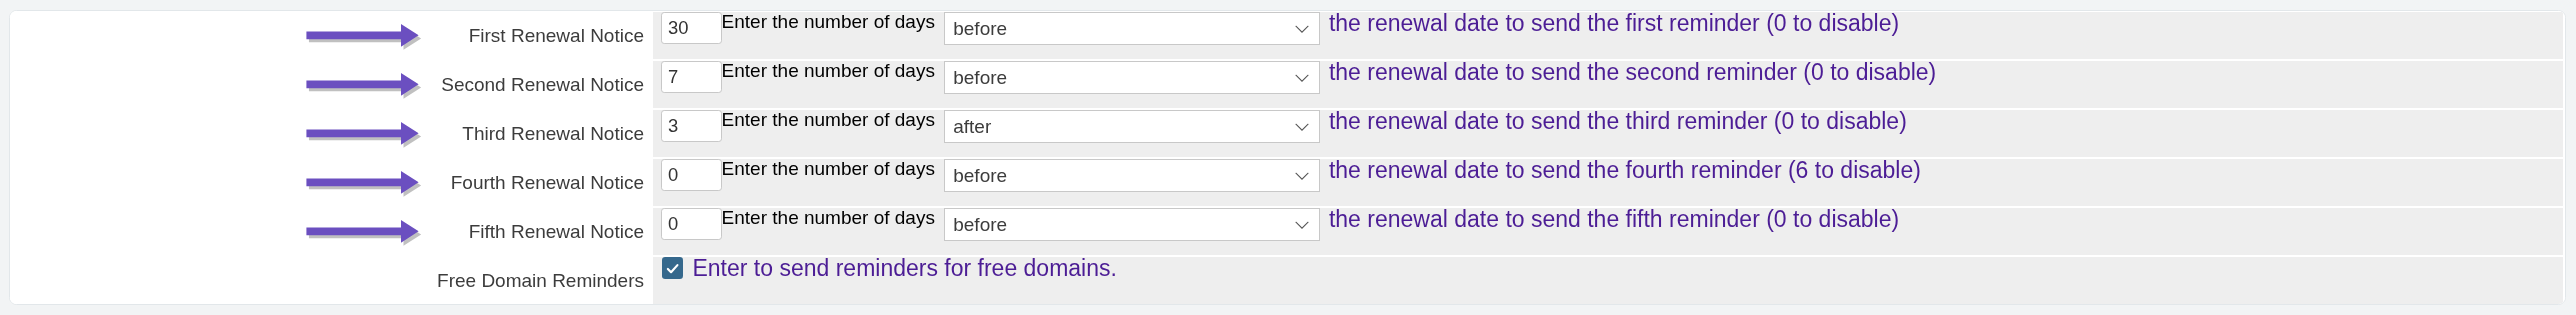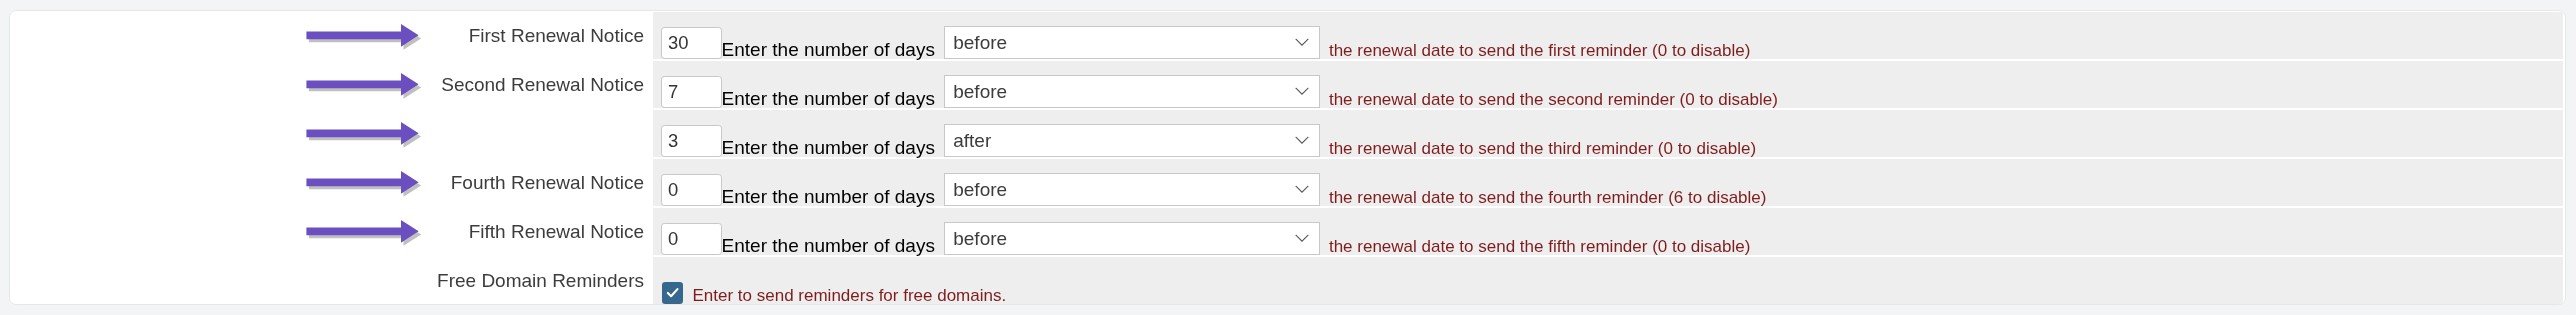--- a/index.html
+++ b/index.html
@@ -73,21 +73,21 @@
     line-height: 1;
     white-space: nowrap;
   }
 
   
   .field-cell {
     position: relative;
     flex: 1 1 auto;
     background: #eeeeee;
     display: flex;
-    align-items: flex-end;
+    align-items: flex-start;
     padding-left: 7.6px;
     box-sizing: border-box;
     margin-top: 1.3px;
     margin-bottom: 1.3px;
     margin-right: 2.5px;
   }
 
   
   .arrow {
     position: absolute;
@@ -148,22 +148,22 @@
   .chev {
     position: absolute;
     right: 10.2px;
     top: 50%;
     transform: translateY(-50%);
     width: 14px;
     height: 7.6px;
   }
 
   .tail-text {
-    font-size: 17px;
-    color: #7f1d1d;
+    font-size: 23px;
+    color: #4c1d95;
     white-space: nowrap;
     margin-left: 9px;
     line-height: 1;
   }
 
   
   .checkbox {
     width: 21.6px;
     height: 21.6px;
     background: #35688c;
@@ -233,20 +233,21 @@
       </div>
 
       <div class="row">
         <div class="label-cell">
           <svg class="arrow" viewBox="0 0 216 46">
             <g transform="translate(4,5)">
               <path d="M0 16 L150 16 L150 4 L178 22 L150 40 L150 28 L0 28 Z" fill="#8d8d8d" opacity="0.55"></path>
             </g>
             <path d="M0 16 L150 16 L150 4 L178 22 L150 40 L150 28 L0 28 Z" fill="#6b4fc0"></path>
           </svg>
+          <span class="label-text">Third Renewal Notice</span>
         </div>
         <div class="field-cell">
           <div class="num-input">3</div>
           <span class="inline-text">Enter the number of days</span>
           <div class="select-box">
             <span class="select-value">after</span>
             <svg class="chev" viewBox="0 0 22 12">
               <path d="M1 1 L11 11 L21 1" fill="none" stroke="#555555" stroke-width="1.7"></path>
             </svg>
           </div>

